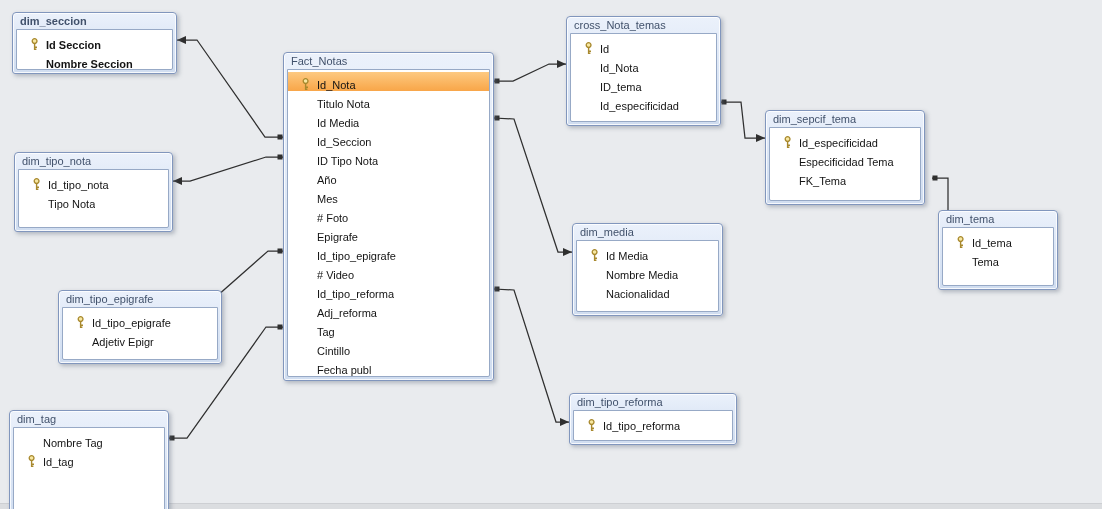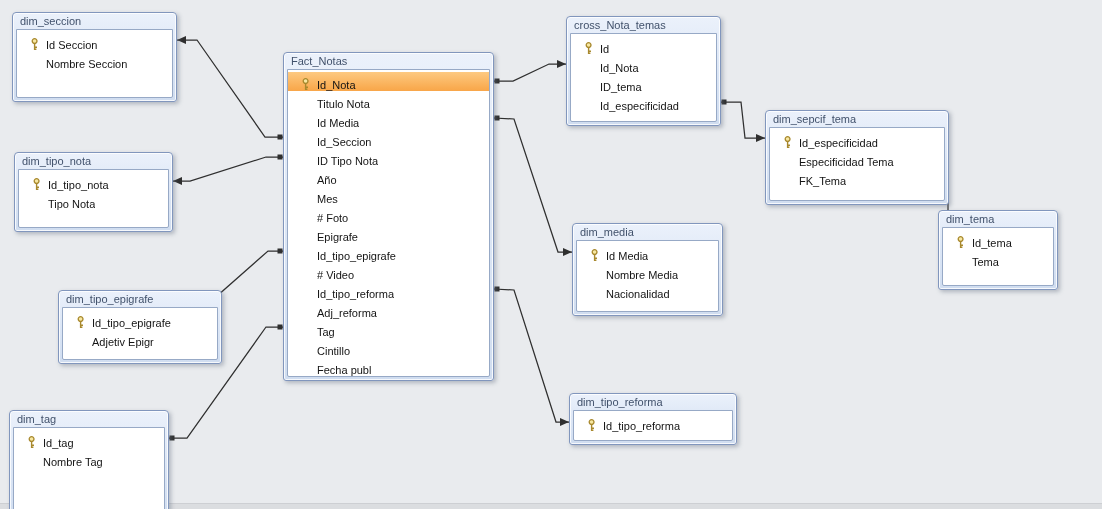--- a/index.html
+++ b/index.html
@@ -64,21 +64,21 @@
       <polygon points="177,40 186,36 186,44" fill="#2f2f2f"></polygon>
       <polygon points="173,181 182,177 182,185" fill="#2f2f2f"></polygon>
       <polygon points="177,318 186,314 186,322" fill="#2f2f2f"></polygon>
       <polygon points="566,64 557,60 557,68" fill="#2f2f2f"></polygon>
       <polygon points="572,252 563,248 563,256" fill="#2f2f2f"></polygon>
       <polygon points="569,422 560,418 560,426" fill="#2f2f2f"></polygon>
       <polygon points="765,138 756,134 756,142" fill="#2f2f2f"></polygon>
       <polygon points="963,239 954,235 954,243" fill="#2f2f2f"></polygon>
     </svg>
   <div id="bottom-strip"></div>
-<div class="tbl" style="left: 12px; top: 12px; width: 165px; height: 90px;">
+<div class="tbl" style="left: 12px; top: 12px; width: 165px; height: 62px; font-weight: bold;">
       <div class="tbl-title">dim_seccion</div>
       <div class="tbl-body">
         <div class="frow">
           <span class="kwrap">
             <svg width="10" height="13" viewBox="0 0 10 13">
               <circle cx="4.6" cy="3.1" r="2.4" fill="#f7e7a1" stroke="#a8892e" stroke-width="1.3"></circle>
               <path d="M4.6 5.5 L4.6 12 M4.6 9.3 L7 9.3 M4.6 11.3 L6.4 11.3" stroke="#a8892e" stroke-width="1.4" fill="none"></path>
             </svg>
           </span>
           <span class="flabel">Id Seccion</span>
@@ -122,31 +122,31 @@
         <div class="frow">
           <span class="kwrap"></span>
           <span class="flabel">Adjetiv Epigr</span>
         </div>
       </div>
     </div>
     <div class="tbl" style="left: 9px; top: 410px; width: 160px; height: 109px;">
       <div class="tbl-title">dim_tag</div>
       <div class="tbl-body">
         <div class="frow">
+          <span class="kwrap"></span>
+          <span class="flabel">Nombre Tag</span>
+        </div>
+        <div class="frow">
           <span class="kwrap">
             <svg width="10" height="13" viewBox="0 0 10 13">
               <circle cx="4.6" cy="3.1" r="2.4" fill="#f7e7a1" stroke="#a8892e" stroke-width="1.3"></circle>
               <path d="M4.6 5.5 L4.6 12 M4.6 9.3 L7 9.3 M4.6 11.3 L6.4 11.3" stroke="#a8892e" stroke-width="1.4" fill="none"></path>
             </svg>
           </span>
           <span class="flabel">Id_tag</span>
-        </div>
-        <div class="frow">
-          <span class="kwrap"></span>
-          <span class="flabel">Nombre Tag</span>
         </div>
       </div>
     </div>
     <div class="tbl" style="left: 283px; top: 52px; width: 211px; height: 329px;">
       <div class="tbl-title">Fact_Notas</div>
       <div class="tbl-body">
         <div class="frow selected">
           <span class="kwrap">
             <svg width="10" height="13" viewBox="0 0 10 13">
               <circle cx="4.6" cy="3.1" r="2.4" fill="#f7e7a1" stroke="#a8892e" stroke-width="1.3"></circle>
@@ -236,21 +236,21 @@
         <div class="frow">
           <span class="kwrap"></span>
           <span class="flabel">ID_tema</span>
         </div>
         <div class="frow">
           <span class="kwrap"></span>
           <span class="flabel">Id_especificidad</span>
         </div>
       </div>
     </div>
-    <div class="tbl" style="left: 765px; top: 110px; width: 184px; height: 95px;">
+    <div class="tbl" style="left: 765px; top: 110px; width: 160px; height: 95px;">
       <div class="tbl-title">dim_sepcif_tema</div>
       <div class="tbl-body">
         <div class="frow">
           <span class="kwrap">
             <svg width="10" height="13" viewBox="0 0 10 13">
               <circle cx="4.6" cy="3.1" r="2.4" fill="#f7e7a1" stroke="#a8892e" stroke-width="1.3"></circle>
               <path d="M4.6 5.5 L4.6 12 M4.6 9.3 L7 9.3 M4.6 11.3 L6.4 11.3" stroke="#a8892e" stroke-width="1.4" fill="none"></path>
             </svg>
           </span>
           <span class="flabel">Id_especificidad</span>

